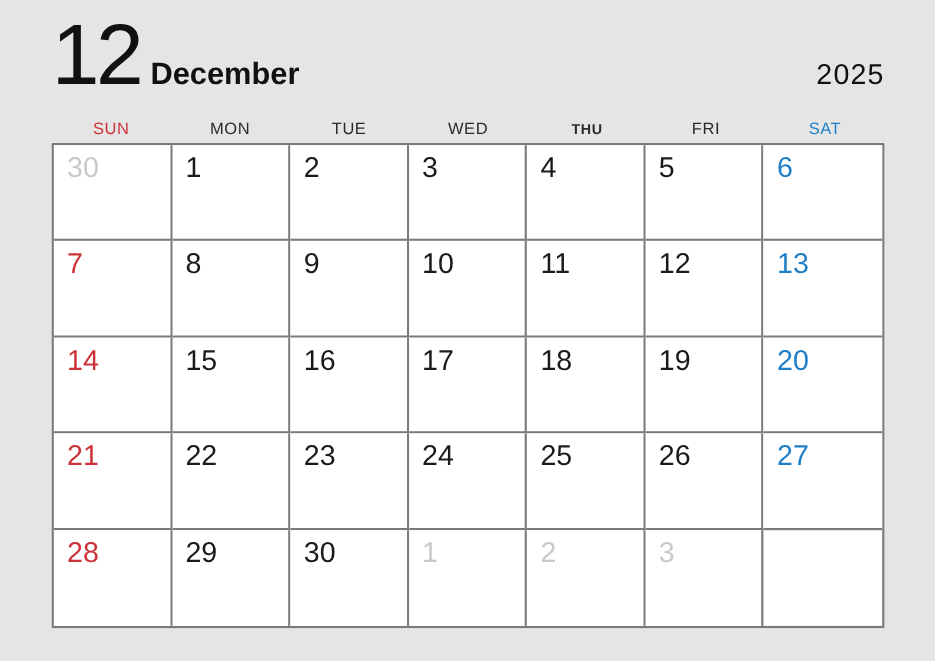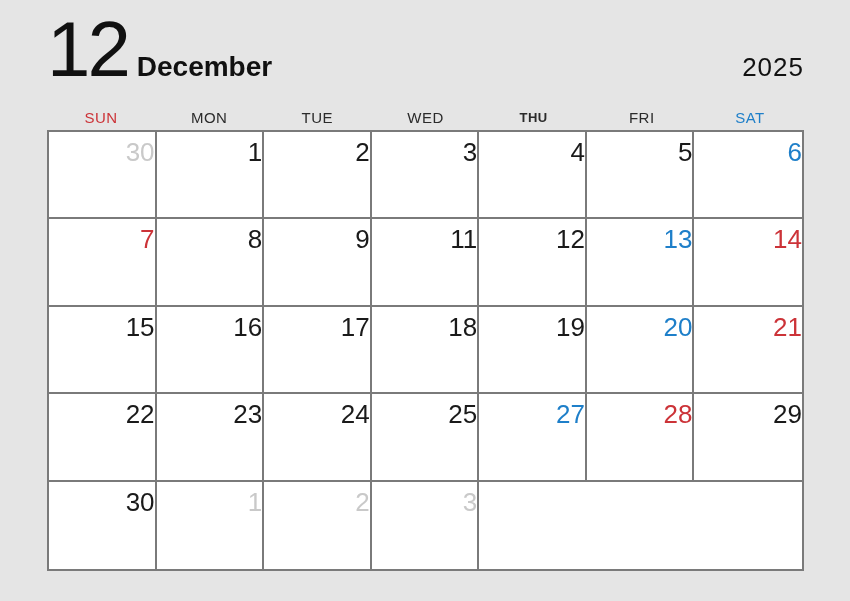--- a/index.html
+++ b/index.html
@@ -74,21 +74,20 @@
     box-sizing: border-box;
     border: 2px solid var(--grid-line);
     background: #ffffff;
   }
   .cell {
     box-sizing: border-box;
     border-right: 2px solid var(--grid-line);
     border-bottom: 2px solid var(--grid-line);
     padding: 5px 0 0 12px;
     background: #ffffff;
-    text-align: right;
   }
   .cell:nth-child(7n) { border-right: none; }
   .cell:nth-child(n+29) { border-bottom: none; }
   .daynum {
     font-size: 26px;
     font-weight: 300;
     line-height: 1.2;
   }
   .sunday   .daynum { color: var(--sunday); }
   .saturday .daynum { color: var(--saturday); }
@@ -124,35 +123,37 @@
   <div class="cell outside"><span class="daynum">30</span></div>
       <div class="cell weekday"><span class="daynum">1</span></div>
       <div class="cell weekday"><span class="daynum">2</span></div>
       <div class="cell weekday"><span class="daynum">3</span></div>
       <div class="cell weekday"><span class="daynum">4</span></div>
       <div class="cell weekday"><span class="daynum">5</span></div>
       <div class="cell saturday"><span class="daynum">6</span></div>
       <div class="cell sunday"><span class="daynum">7</span></div>
       <div class="cell weekday"><span class="daynum">8</span></div>
       <div class="cell weekday"><span class="daynum">9</span></div>
+      <div class="cell weekday"><span class="daynum">10</span></div>
       <div class="cell weekday"><span class="daynum">11</span></div>
       <div class="cell weekday"><span class="daynum">12</span></div>
       <div class="cell saturday"><span class="daynum">13</span></div>
       <div class="cell sunday"><span class="daynum">14</span></div>
       <div class="cell weekday"><span class="daynum">15</span></div>
       <div class="cell weekday"><span class="daynum">16</span></div>
       <div class="cell weekday"><span class="daynum">17</span></div>
       <div class="cell weekday"><span class="daynum">18</span></div>
       <div class="cell weekday"><span class="daynum">19</span></div>
       <div class="cell saturday"><span class="daynum">20</span></div>
       <div class="cell sunday"><span class="daynum">21</span></div>
       <div class="cell weekday"><span class="daynum">22</span></div>
       <div class="cell weekday"><span class="daynum">23</span></div>
       <div class="cell weekday"><span class="daynum">24</span></div>
       <div class="cell weekday"><span class="daynum">25</span></div>
+      <div class="cell weekday"><span class="daynum">26</span></div>
       <div class="cell saturday"><span class="daynum">27</span></div>
       <div class="cell sunday"><span class="daynum">28</span></div>
       <div class="cell weekday"><span class="daynum">29</span></div>
       <div class="cell weekday"><span class="daynum">30</span></div>
       <div class="cell outside"><span class="daynum">1</span></div>
       <div class="cell outside"><span class="daynum">2</span></div>
       <div class="cell outside"><span class="daynum">3</span></div>
     </div>
 
 </div>

